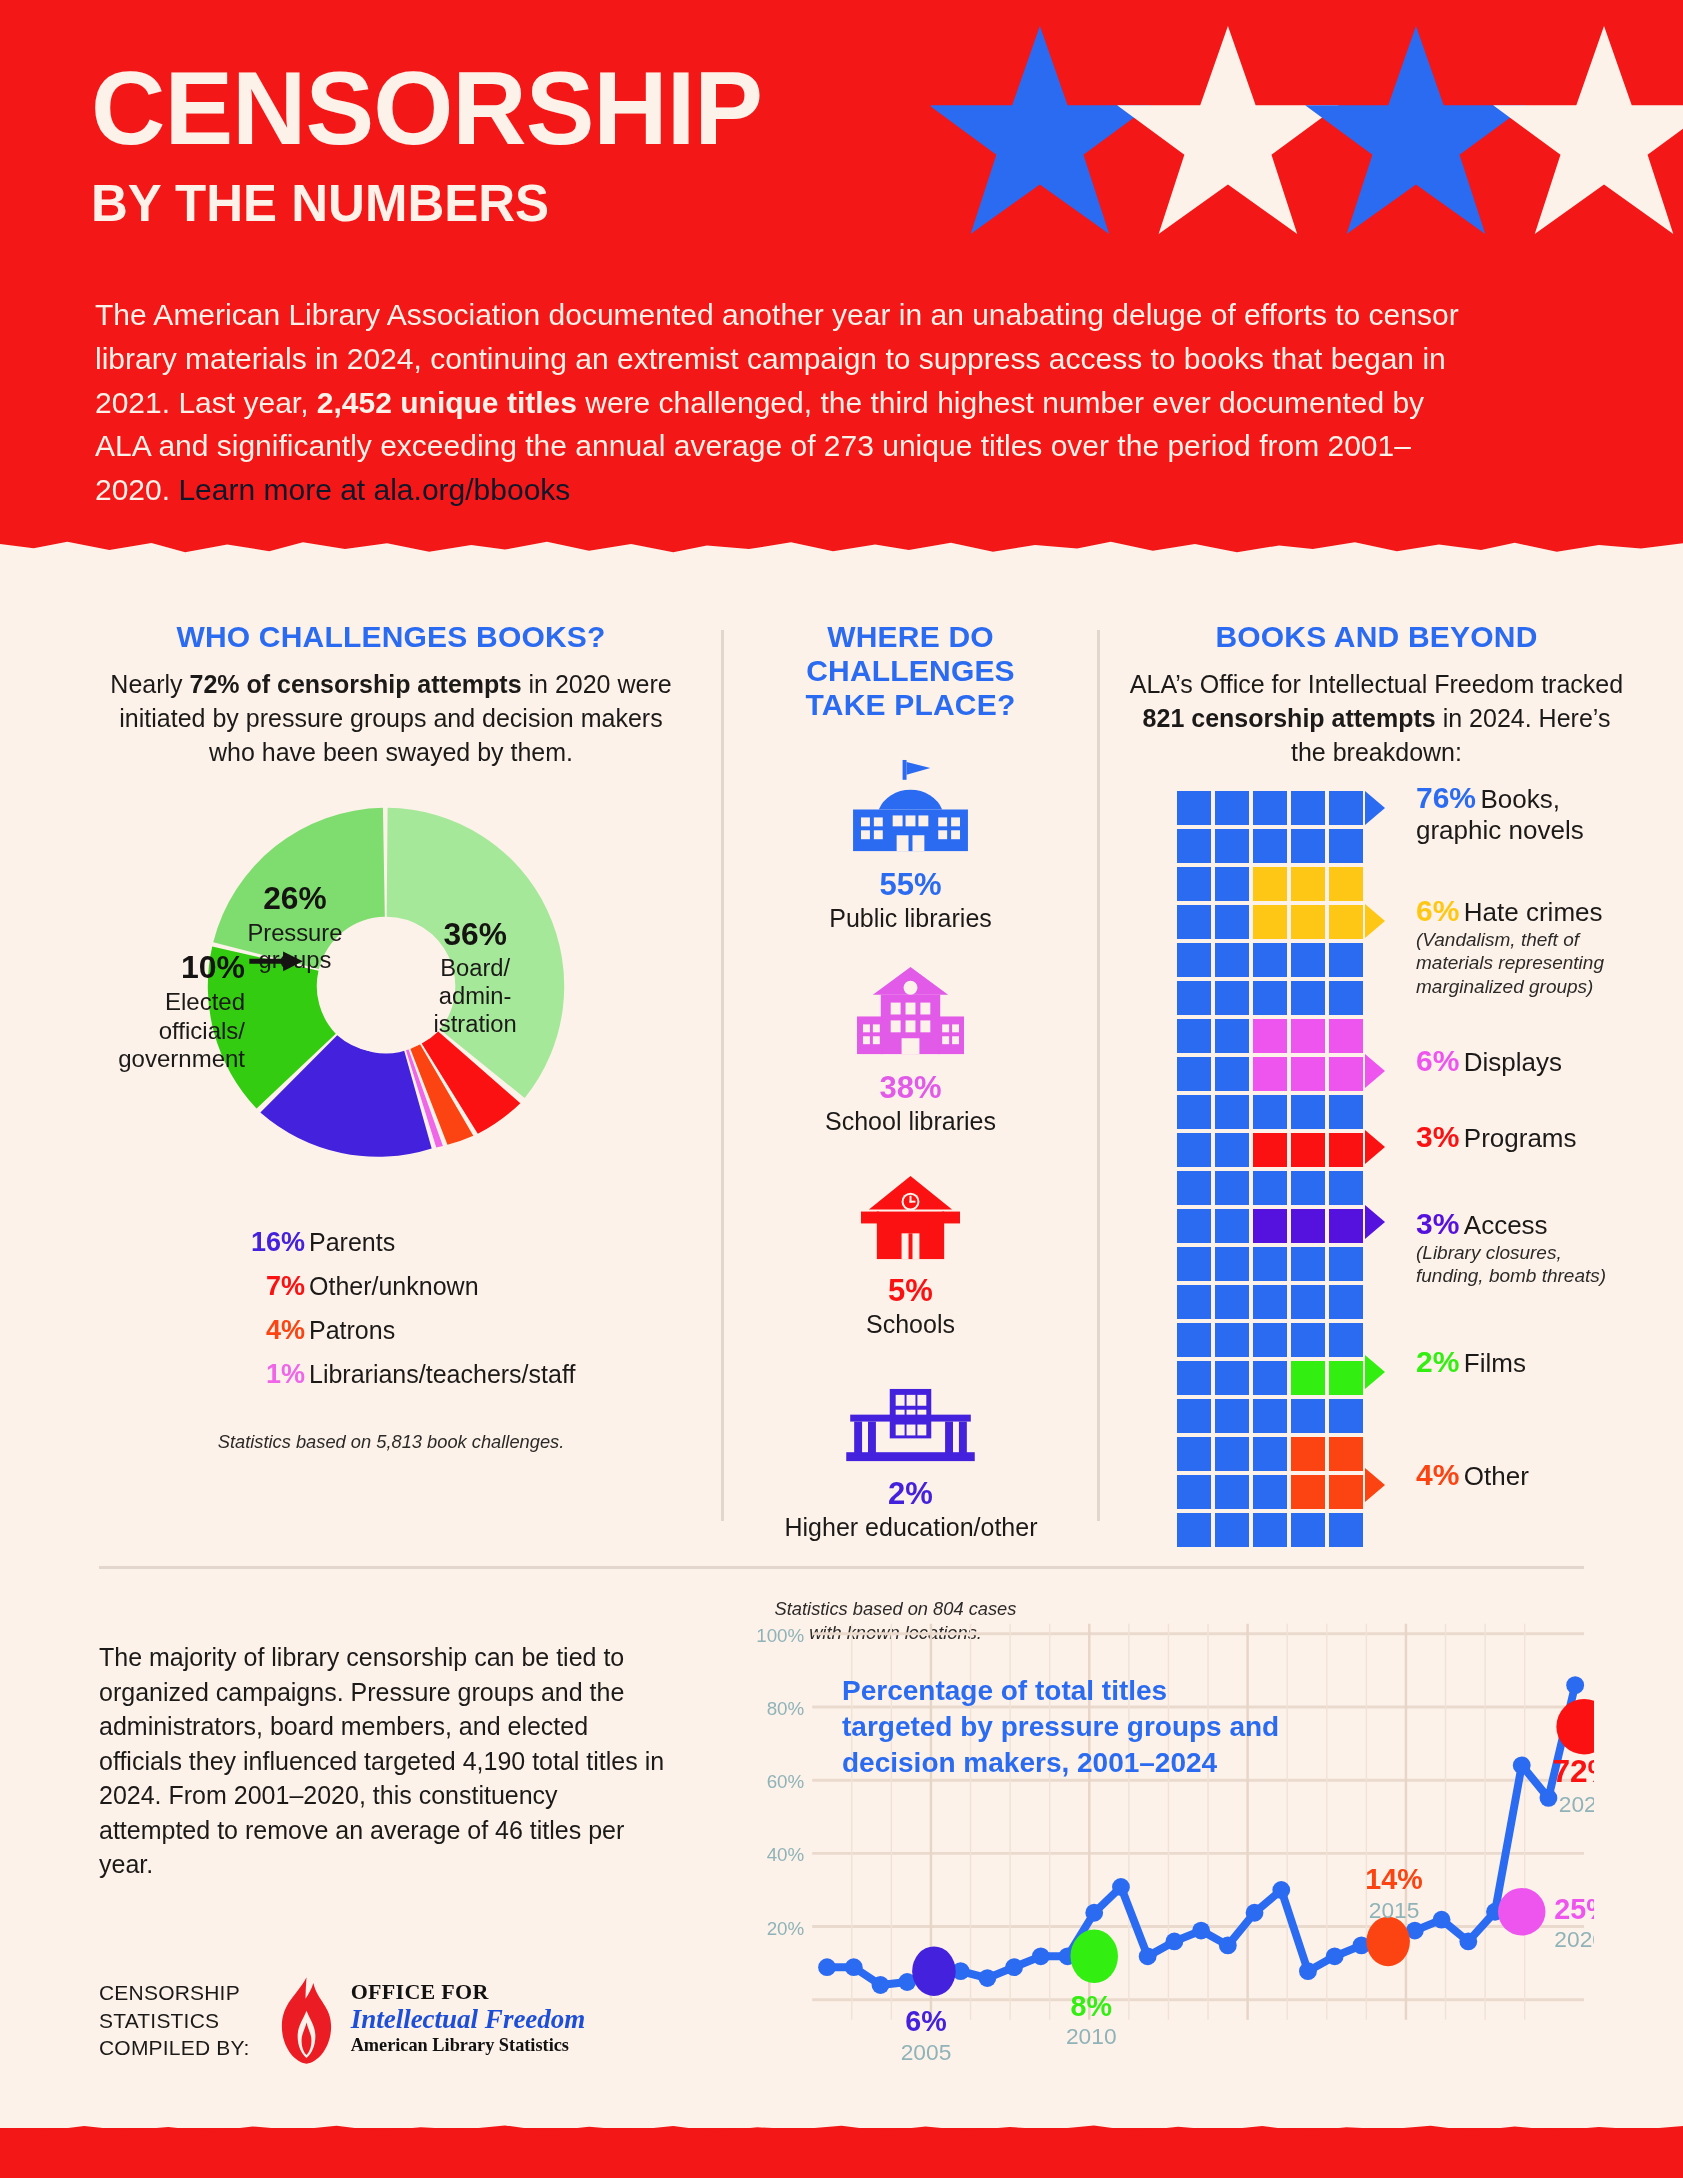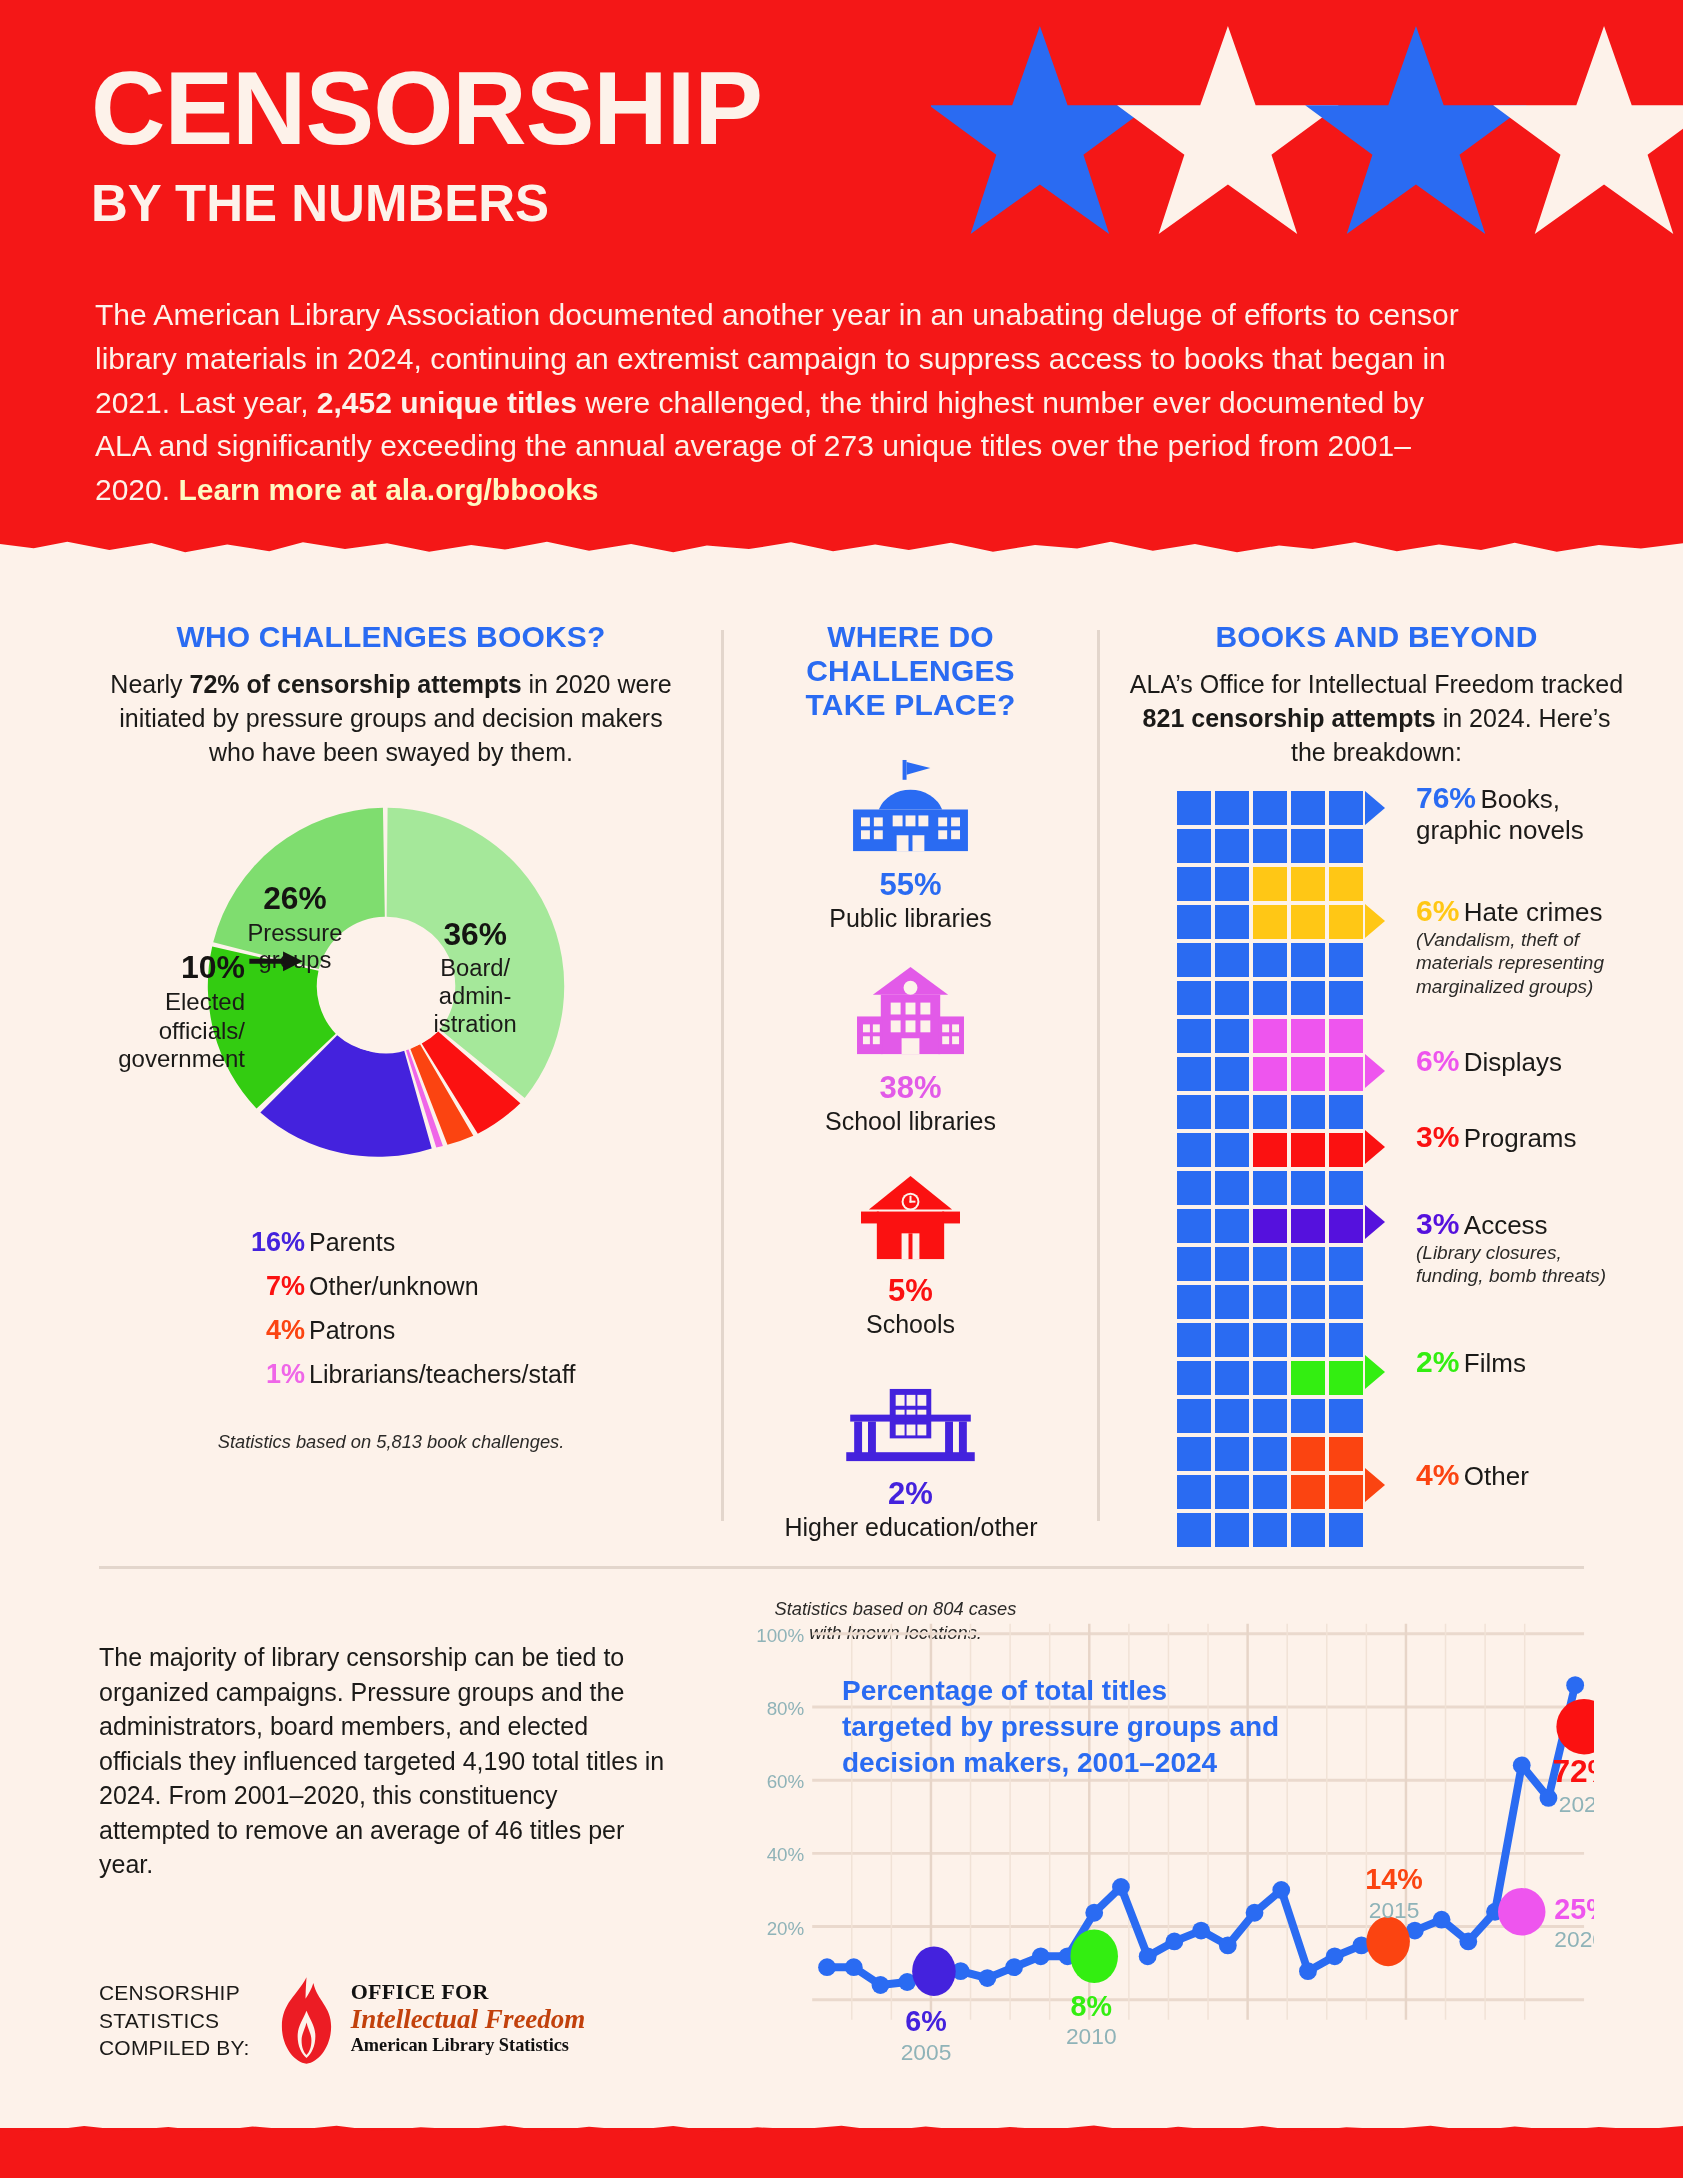--- a/index.html
+++ b/index.html
@@ -33,21 +33,21 @@
   .sub-title {
     font-size: 51px; font-weight: 800; color: #fdf2ea;
     letter-spacing: 0px; margin-top: 18px; line-height: 1.0;
   }
   .intro {
     position: absolute; left: 95px; top: 293px; width: 1386px;
     font-size: 30px; line-height: 1.46; color: #fdf2ea;
     font-weight: 400;
   }
   .intro b { font-weight: 800; }
-  .intro .learnmore { color: #fef9c3; font-weight: 700; text-align: center; }
+  .intro .learnmore { color: #0f172a; font-weight: 400; text-align: center; }
 
   
   .vdiv { position: absolute; width: 3px; background: #e3d6cc; }
   .hdiv { position: absolute; height: 3px; background: #e3d6cc; }
 
   
   .sec-head {
     color: #2a6bf2; font-weight: 800; font-size: 30px;
     letter-spacing: 0.2px; text-align: center;
   }
@@ -89,21 +89,21 @@
   
   .trends { position: absolute; left: 99px; top: 1624px; width: 574px; }
   .trends-head { color: #2a6bf2; font-weight: 800; font-size: 29px; letter-spacing: 0.2px; }
   .trends-body { font-size: 25px; line-height: 1.38; color: #1b1a18; margin-top: 16px; }
 
   .compiled { position: absolute; left: 99px; top: 1975px; display: flex; align-items: flex-start; }
   .compiled-txt { font-size: 21px; line-height: 1.32; color: #1b1a18; letter-spacing: 0.2px; padding-top: 4px; }
   .oif { margin-left: 24px; display: flex; align-items: flex-start; }
   .oif-words { margin-left: 12px; padding-top: 4px; }
   .oif-l1 { font-family: "Liberation Serif", serif; font-weight: 700; font-size: 22px; letter-spacing: 0.3px; color: #111; }
-  .oif-l2 { font-family: "Liberation Serif", serif; font-weight: 700; font-style: italic; font-size: 27px; color: #c2410c; line-height: 1.1; }
+  .oif-l2 { font-family: "Liberation Serif", serif; font-weight: 700; font-style: italic; font-size: 27px; color: #1d4ed8; line-height: 1.1; }
   .oif-l3 { font-family: "Liberation Serif", serif; font-weight: 700; font-size: 18.3px; color: #111; }
 
   .chart-wrap { position: absolute; left: 733px; top: 1604px; width: 861px; height: 475px; }
   .chart-title { position: absolute; left: 109px; top: 69px; color: #2a6bf2;
     font-weight: 800; font-size: 28px; line-height: 1.28; }
 
   .footer-bar { position: absolute; left: 0; bottom: 0; width: 1683px; height: 50px; background: #f41717; }
   .footer-ragged { position: absolute; left: 0; top: -8px; width: 1683px; height: 16px; background: #f41717;
     clip-path: polygon(0% 100%, 0% 50%, 2.5% 70%, 5% 38%, 7.5% 66%, 10% 44%, 12.5% 72%, 15% 40%, 17.5% 62%, 20% 36%, 22.5% 68%, 25% 46%, 27.5% 60%, 30% 34%, 32.5% 70%, 35% 42%, 37.5% 64%, 40% 38%, 42.5% 72%, 45% 46%, 47.5% 58%, 50% 36%, 52.5% 68%, 55% 40%, 57.5% 66%, 60% 44%, 62.5% 60%, 65% 34%, 67.5% 70%, 70% 42%, 72.5% 64%, 75% 38%, 77.5% 72%, 80% 46%, 82.5% 58%, 85% 36%, 87.5% 68%, 90% 40%, 92.5% 66%, 95% 44%, 97.5% 60%, 100% 38%, 100% 100%);
   }

